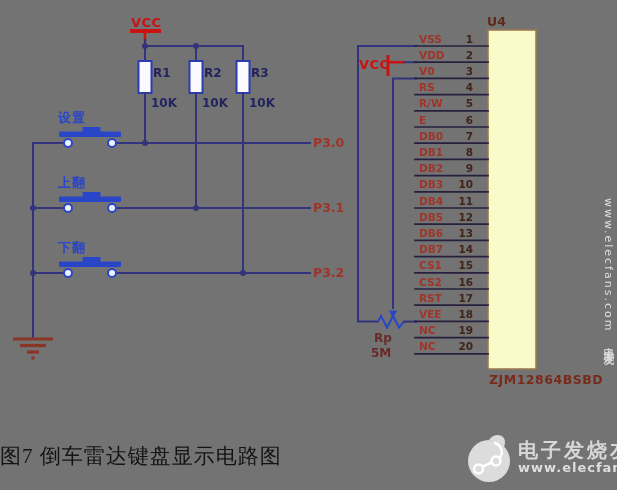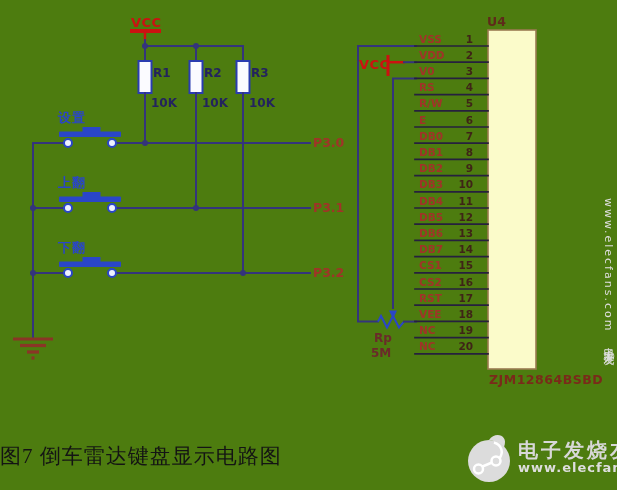--- a/index.html
+++ b/index.html
@@ -1,16 +1,16 @@
 <!DOCTYPE html>
 <html><head>
 <meta charset="utf-8">
 <style>
   html,body{margin:0;padding:0;background:#ffffff;}
-  .stage{position:relative;width:617px;height:490px;background:#4d7c0f;overflow:hidden;
+  .stage{position:relative;width:617px;height:490px;background:#737373;overflow:hidden;
          font-family:"DejaVu Sans",sans-serif;}
   svg text{font-family:"DejaVu Sans",sans-serif;}
   .wire{stroke:#34347c;stroke-width:2;fill:none;stroke-linecap:square;}
   .pin-wire{stroke:#26203e;stroke-width:1.7;}
   .red-wire{stroke:#cc1111;fill:none;}
   .dot{fill:#34347c;}
   .vcc-text{fill:#cc1111;font-size:13px;font-weight:bold;letter-spacing:.5px;}
   .key-label{fill:#2a46c8;font-size:13px;font-weight:bold;letter-spacing:1px;}
   .key-shape{fill:#2a46c8;}
   .key-pad{fill:#eef2ff;stroke:#2a46c8;stroke-width:2;}

